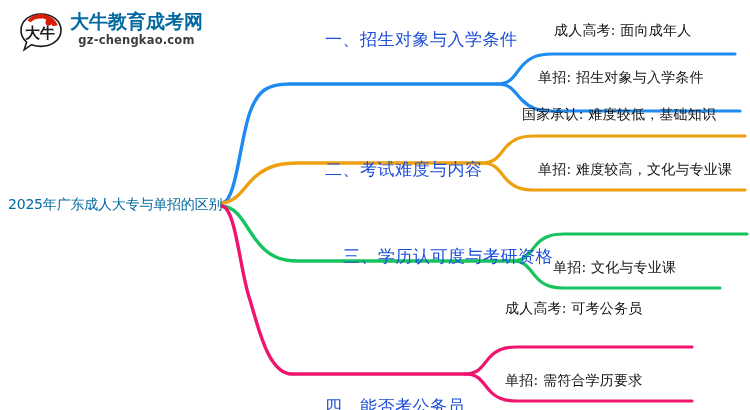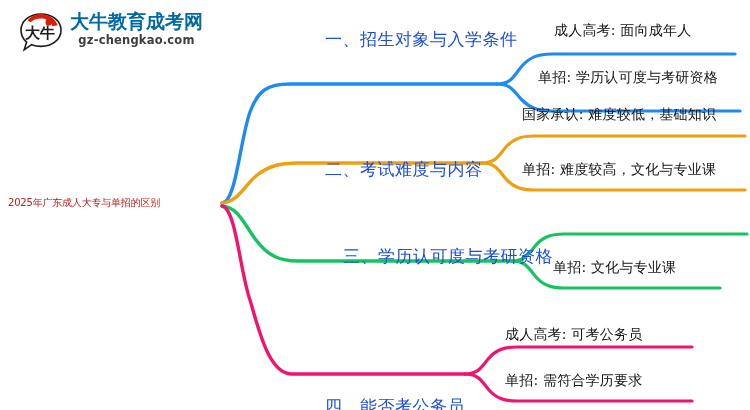--- a/index.html
+++ b/index.html
@@ -64,23 +64,23 @@
     width: 750px;
     height: 410px;
   }
   .mm-label {
     position: absolute;
     white-space: nowrap;
     color: #1a1a1a;
     font-family: "DejaVu Sans", "Liberation Sans", sans-serif;
   }
   .root-label {
-    font-size: 10px;
+    font-size: 14px;
     font-weight: normal;
-    color: #b91c1c;
+    color: #0369a1;
     letter-spacing: -0.2px;
   }
   .branch-label {
     font-size: 17px;
     letter-spacing: 0.5px;
     color: #1d4ed8;
   }
   .leaf-label {
     font-size: 14px;
     letter-spacing: 0.2px;
@@ -133,29 +133,29 @@
       <path d="M465,374 C479,374 482,382 489,390 C496,398 504,401 517,401 L692,401" fill="none" stroke="#f0146e" stroke-width="3.2" stroke-linecap="round"></path>
     </g>
   </svg>
 
   
   <div class="mm-label root-label" style="left:8px; top:196px;">2025年广东成人大专与单招的区别</div>
 
   
   <div class="mm-label branch-label" style="left:325px; top:28px;">一、招生对象与入学条件</div>
   <div class="mm-label leaf-label" style="left:554px; top:22px;">成人高考: 面向成年人</div>
-  <div class="mm-label leaf-label" style="left:538px; top:69px;">单招: 学历认可度与考研资格</div>
+  <div class="mm-label leaf-label" style="left:538px; top:69px;">单招: 招生对象与入学条件</div>
 
   
   <div class="mm-label branch-label" style="left:325px; top:139px;margin-top:19px;">二、考试难度与内容</div>
   <div class="mm-label leaf-label" style="left:522px; top:106px;">国家承认: 难度较低，基础知识</div>
-  <div class="mm-label leaf-label" style="left:522px; top:161px;">单招: 难度较高，文化与专业课</div>
+  <div class="mm-label leaf-label" style="left:538px; top:161px;">单招: 难度较高，文化与专业课</div>
 
   
   <div class="mm-label branch-label" style="left:325px; top:245px;margin-left:18px;">三、学历认可度与考研资格</div>
   <div class="mm-label leaf-label" style="left:553px; top:259px;">单招: 文化与专业课</div>
 
   
   <div class="mm-label branch-label" style="left:325px; top:352px;margin-top:43px;">四、能否考公务员</div>
-  <div class="mm-label leaf-label" style="left:505px; top:326px;">成人高考: 可考公务员</div>
+  <div class="mm-label leaf-label" style="left:505px; top:300px;">成人高考: 可考公务员</div>
   <div class="mm-label leaf-label" style="left:505px; top:372px;">单招: 需符合学历要求</div>
 
 </div>
 
 </body></html>

